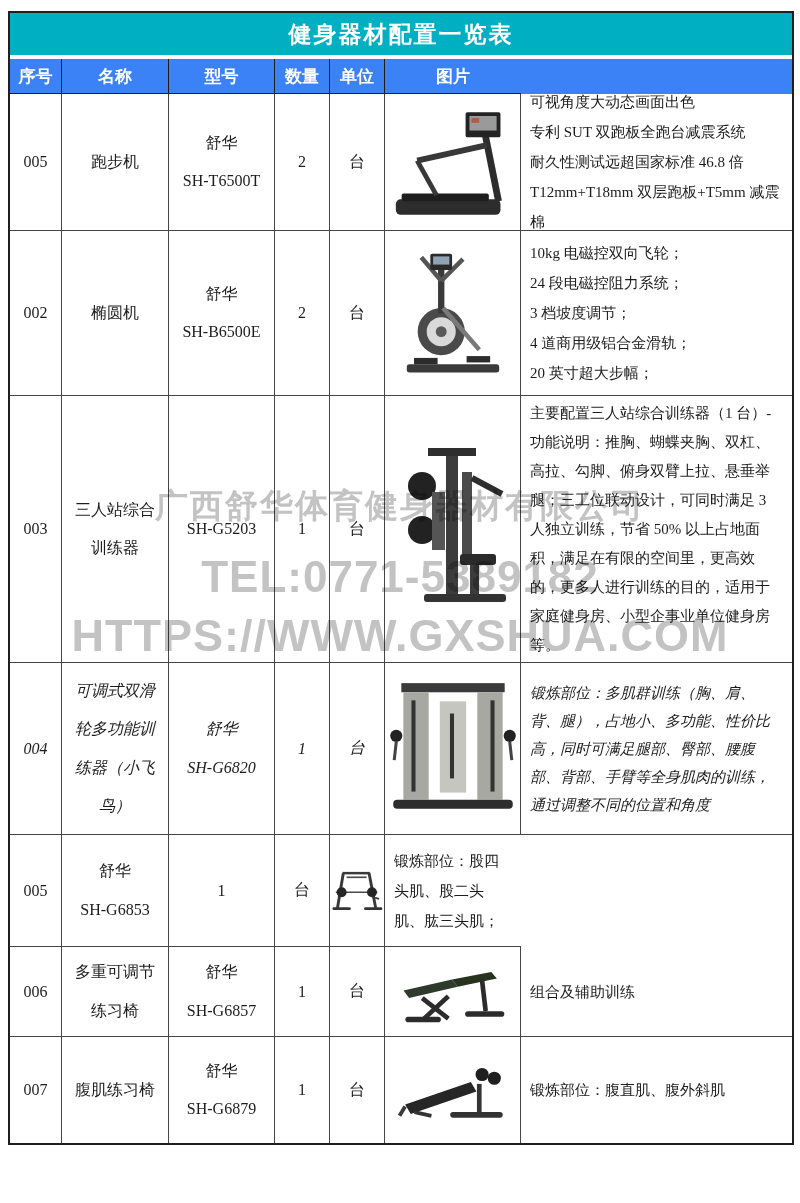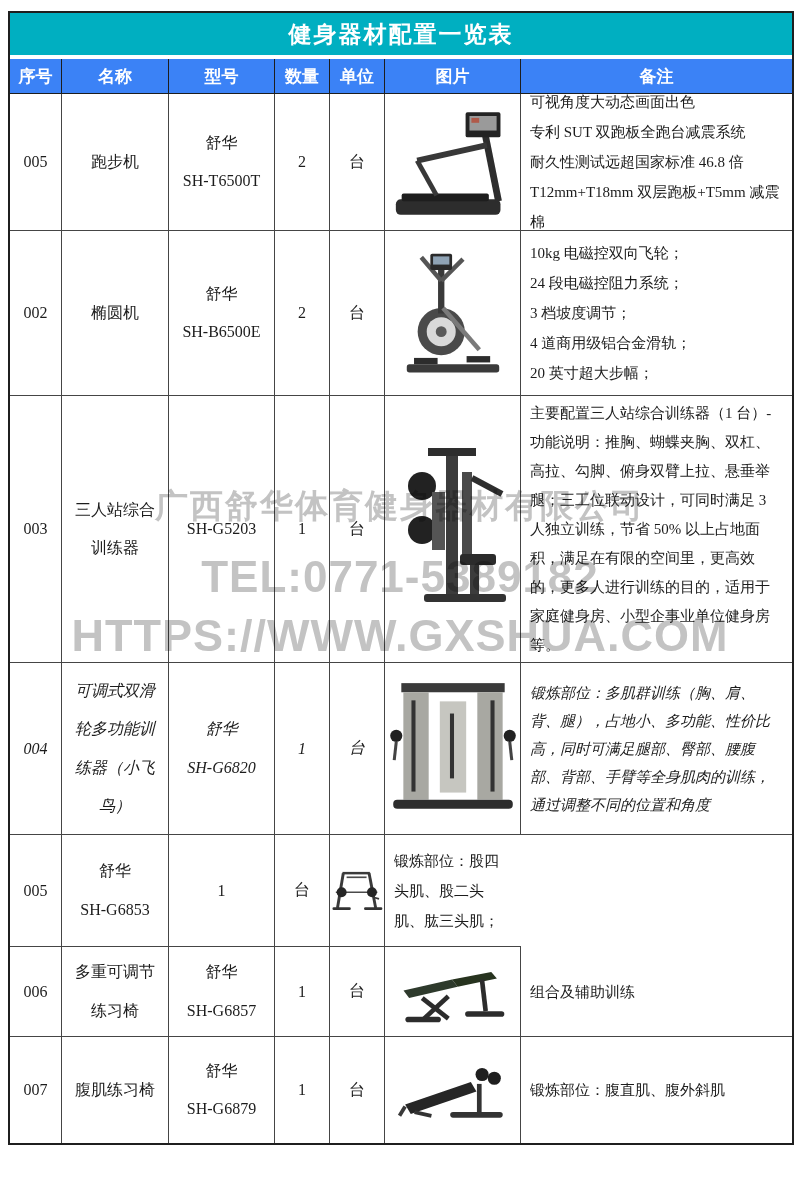--- a/index.html
+++ b/index.html
@@ -47,21 +47,20 @@
 
     <div class="title-bar">健身器材配置一览表</div>
 
     <div class="grid-row header-row">
       <div class="hcell">序号</div>
       <div class="hcell">名称</div>
       <div class="hcell">型号</div>
       <div class="hcell">数量</div>
       <div class="hcell">单位</div>
       <div class="hcell">图片</div>
-      <div class="hcell">备注</div>
     </div>
 
     <div class="grid-row body-row r0">
       <div class="cell c-no h0">005</div>
       <div class="cell c-name h0 pre">跑步机</div>
       <div class="cell c-model h0 pre">舒华
 SH-T6500T</div>
       <div class="cell c-qty h0">2</div>
       <div class="cell c-unit h0">台</div>
       <div class="cell c-img h0">

